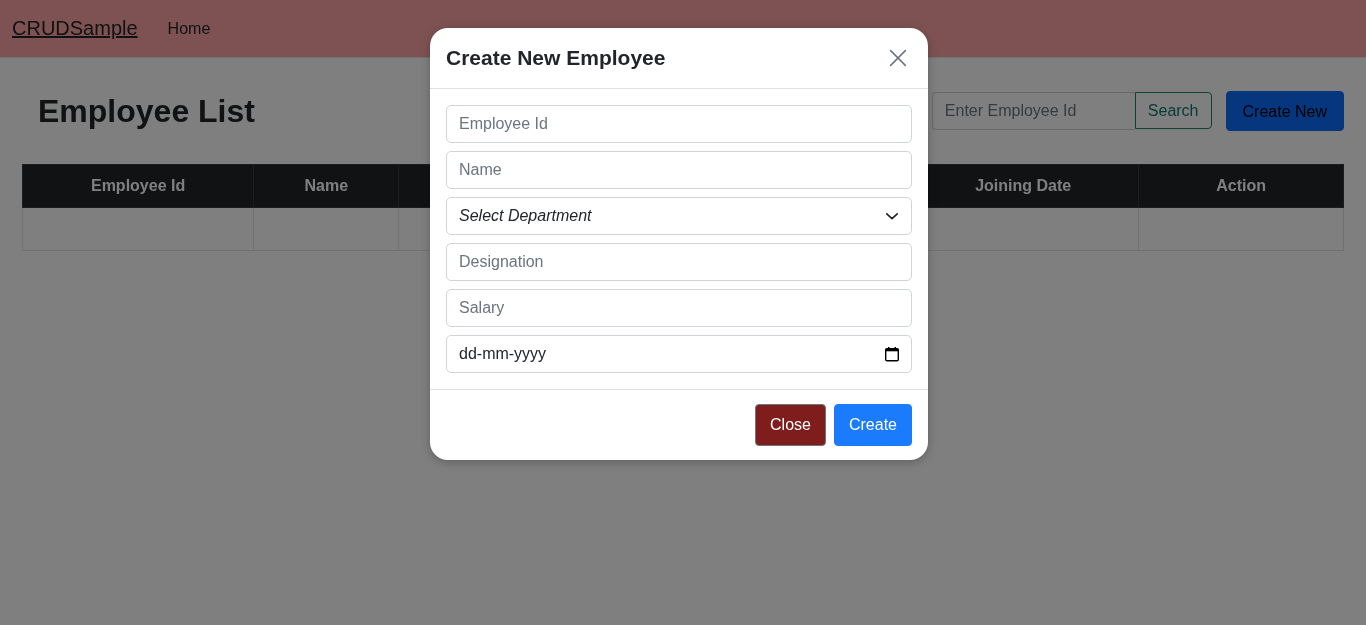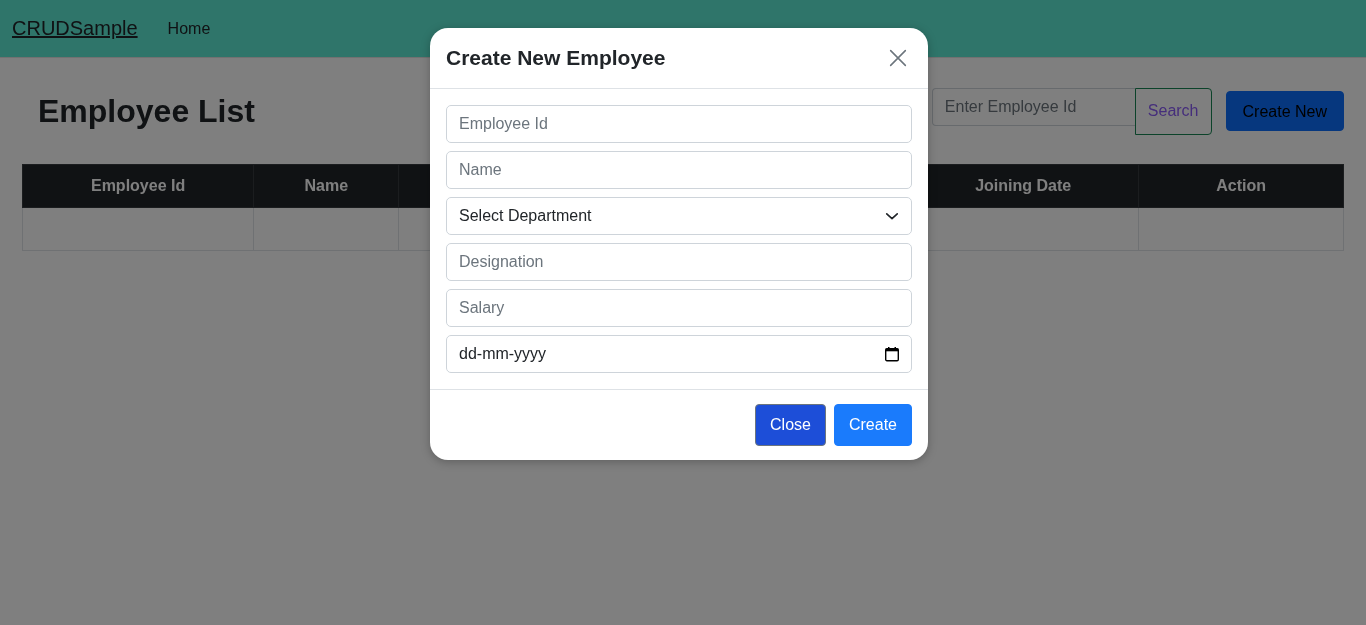--- a/index.html
+++ b/index.html
@@ -17,21 +17,21 @@
 
   
   #page {
     position: absolute;
     inset: 0;
     background: #ffffff;
   }
 
   .navbar {
     height: 58px;
-    background: #5eead4;
+    background: #fca5a5;
     border-bottom: 1px solid #e2e2e2;
     display: flex;
     align-items: center;
     padding: 0 12px;
     box-sizing: border-box;
   }
   .navbar-brand {
     font-size: 20px;
     color: #212529;
     margin-right: 22px;
@@ -90,23 +90,23 @@
     font-size: 16px;
     font-family: "Liberation Sans", sans-serif;
     border-radius: 4px;
     padding: 6px 12px;
     cursor: pointer;
     line-height: 1.5;
     box-sizing: border-box;
     white-space: nowrap;
   }
   .btn-search {
-    height: 47px;
-    background: #ffffff;
-    color: #8b5cf6;
+    height: 37px;
+    background: #ffffff;
+    color: #0f766e;
     border: 1px solid #198754;
     border-radius: 0 4px 4px 0;
   }
   .btn-create-new {
     height: 40px;
     background: #0d6efd;
     color: #000000;
     border: 1px solid #0d6efd;
     font-size: 16px;
     padding: 8px 16px;
@@ -195,21 +195,21 @@
     background: #ffffff;
     outline: none;
   }
   .form-control::placeholder { color: #6c757d; }
   .form-select {
     position: relative;
     display: flex;
     align-items: center;
     cursor: pointer;
   }
-  .form-select .sel-value { flex: 1; color: #212529; }
+  .form-select .sel-value { flex: 1; color: #212529; font-style: italic; }
   .chev {
     width: 14px; height: 14px;
     color: #212529;
     flex: none;
   }
   .date-field {
     display: flex;
     align-items: center;
     cursor: text;
   }
@@ -217,21 +217,21 @@
   .cal-icon { width: 14px; height: 15px; flex: none; }
 
   .modal-footer {
     display: flex;
     justify-content: flex-end;
     gap: 8px;
     padding: 14px 16px;
     border-top: 1px solid #dee2e6;
   }
   .btn-close-modal {
-    background: #1d4ed8;
+    background: #7f1d1d;
     color: #ffffff;
     border: 1px solid #6c757d;
     font-size: 16px;
     padding: 4px 14px;
   }
   .btn-create {
     background: #1a7bfc;
     color: #ffffff;
     border: 1px solid #1a7bfc;
     font-size: 16px;

